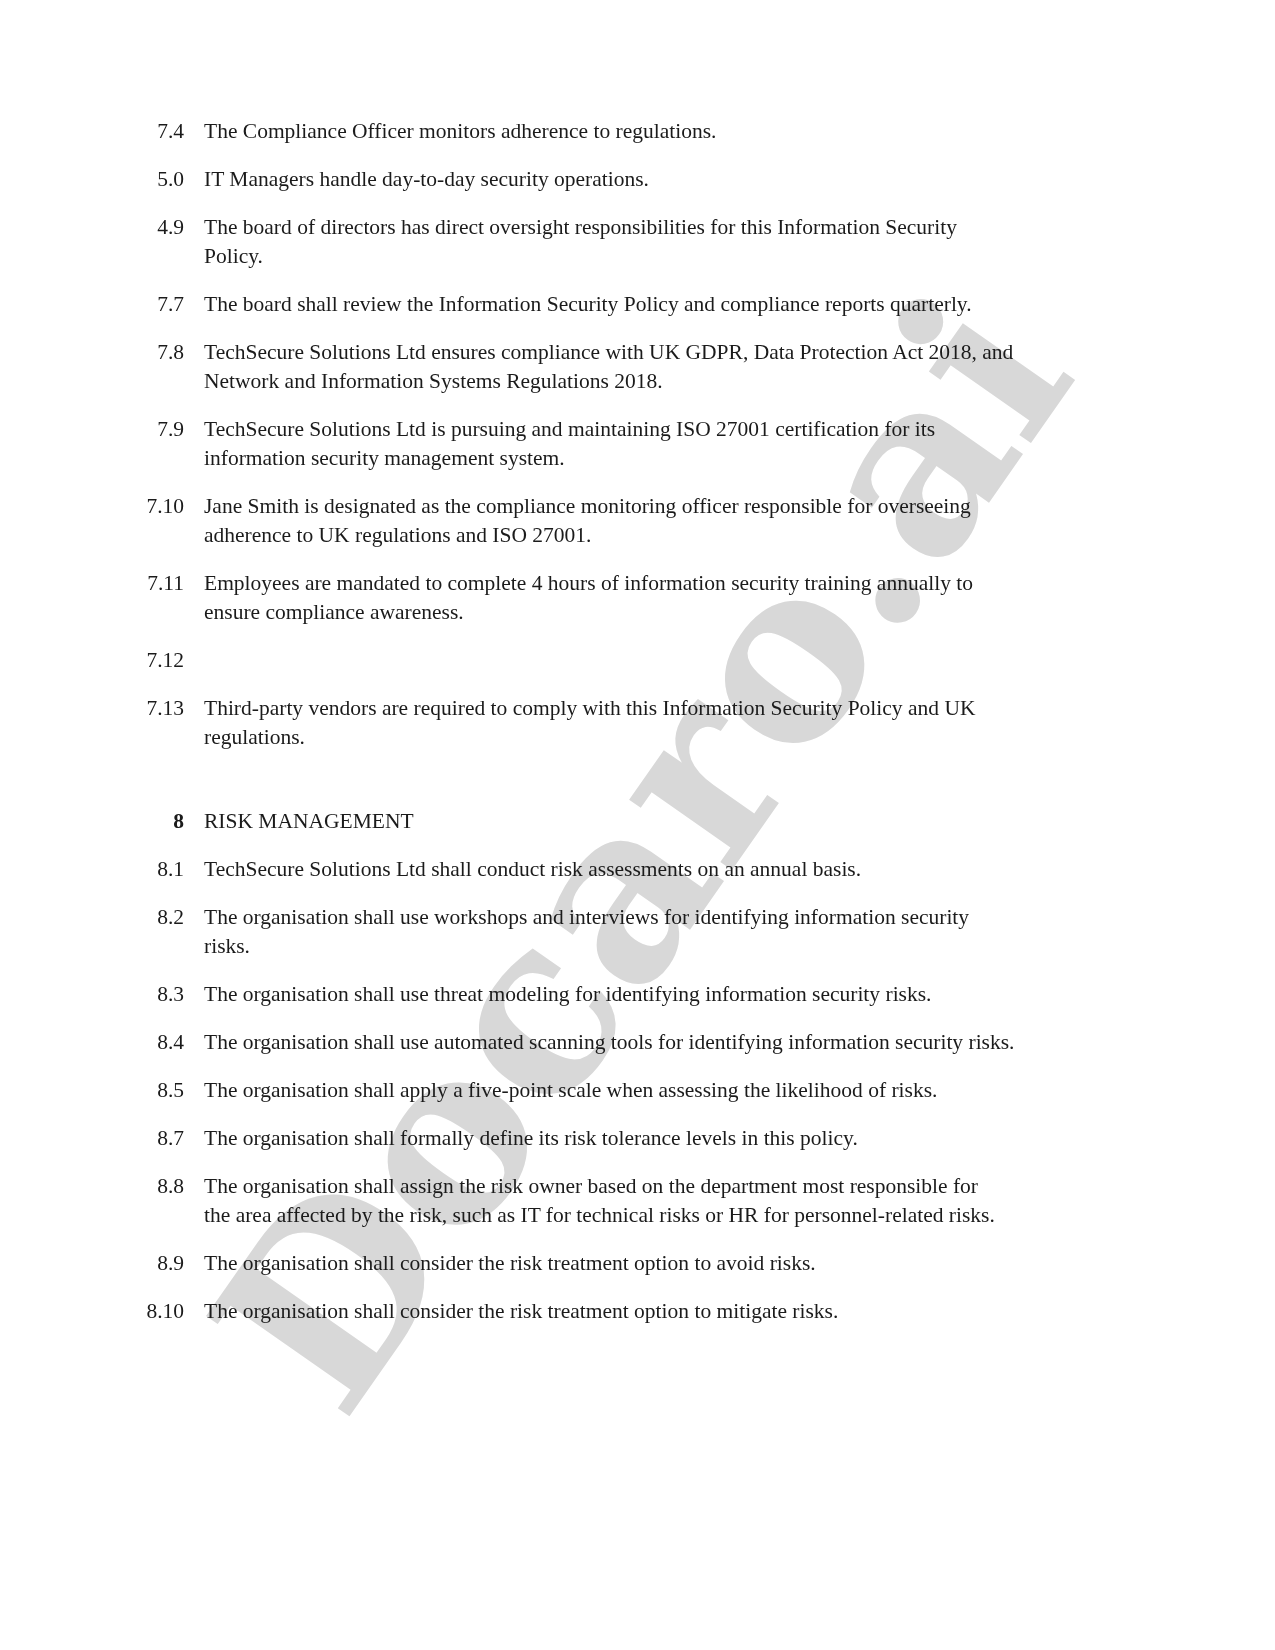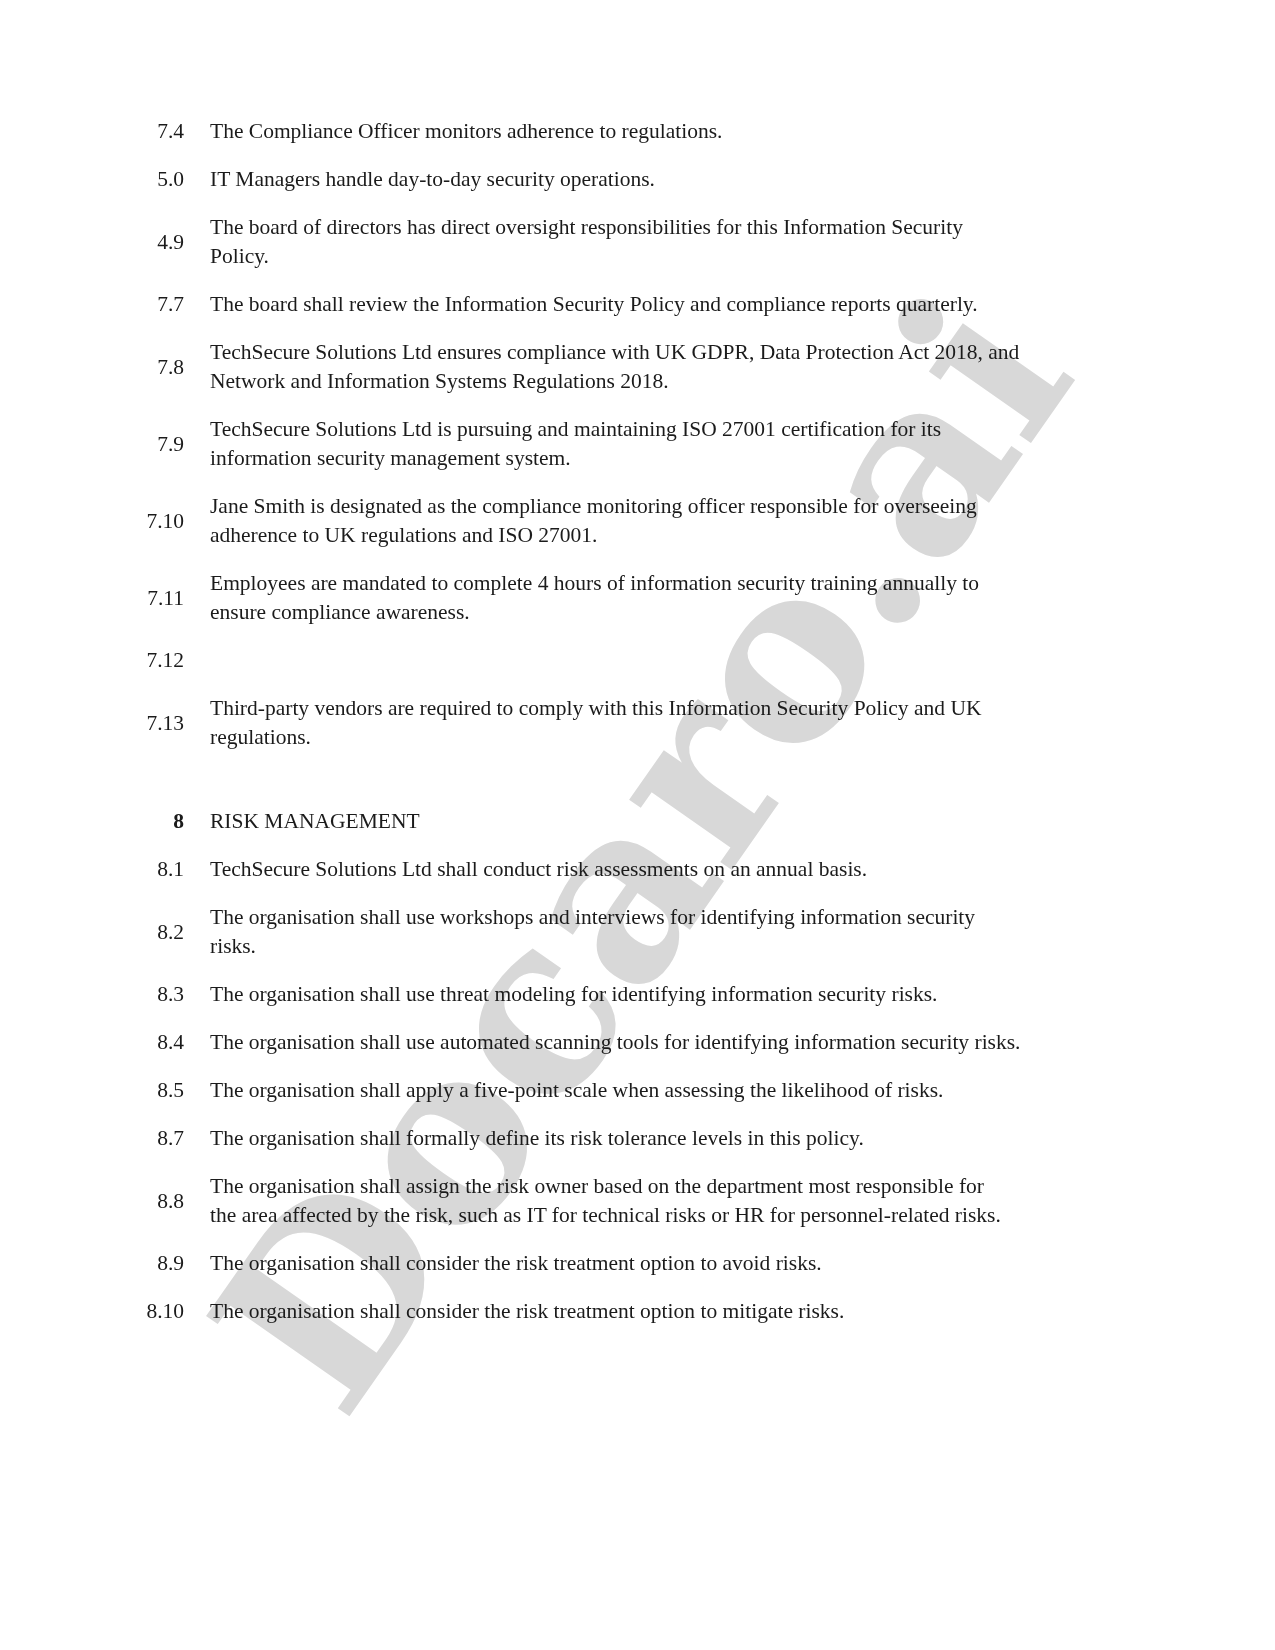--- a/index.html
+++ b/index.html
@@ -27,32 +27,32 @@
     user-select:none;
   }
   .content {
     position:absolute;
     left:104px;
     top:117px;
     z-index:1;
   }
   .item {
     display:flex;
-    align-items:center;
+    align-items:flex-start;
     font-size:21.5px;
     line-height:29px;
     margin-bottom:19px;
   }
   .item .num {
     flex:none;
     width:80px;
     text-align:right;
   }
   .item .txt {
-    margin-left:26px;
+    margin-left:20px;
   }
   .item .txt .line {
     white-space:nowrap;
   }
   .item.heading {
     margin-top:55px;
     font-weight:bold;
   }
   .item b { font-weight:normal; }
 </style>

